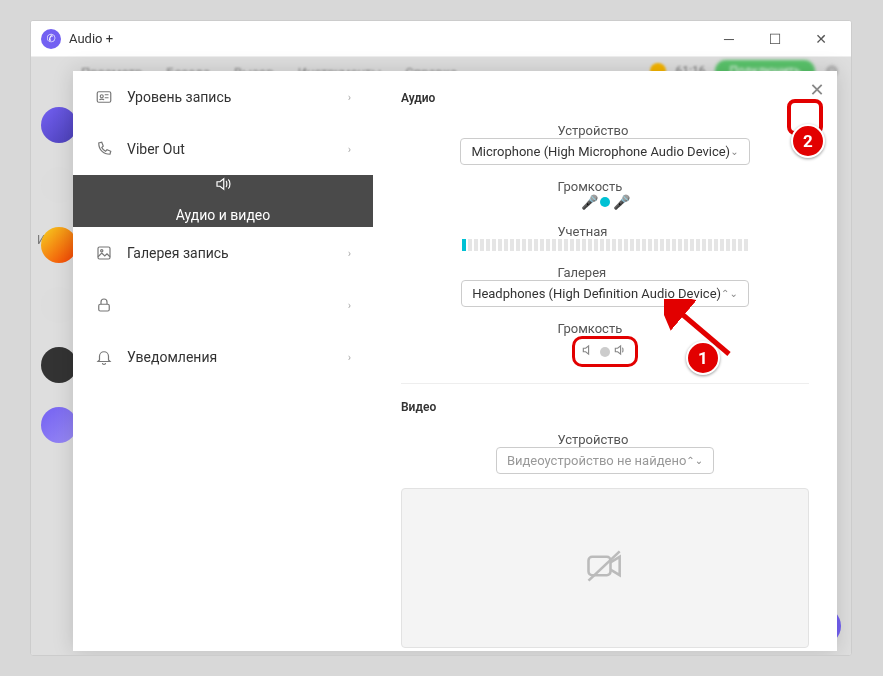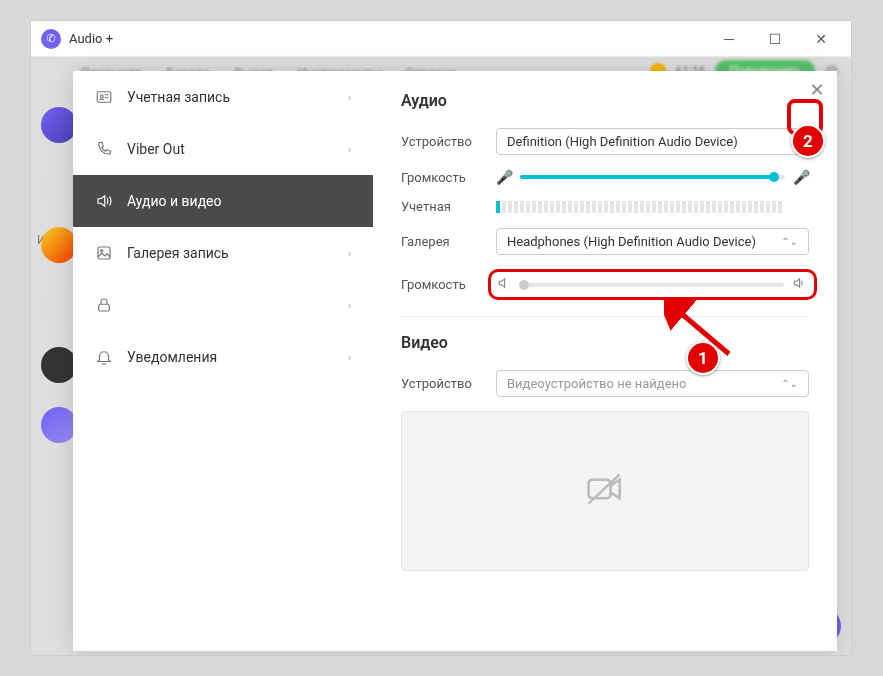--- a/index.html
+++ b/index.html
@@ -22,26 +22,26 @@
 .a1{background:linear-gradient(135deg,#7360f2,#4a3fb5);}
 .a2{background:#ddd;}
 .a3{background:linear-gradient(135deg,#f5d020,#f53803);}
 .a4{background:#333;}
 .a5{background:linear-gradient(135deg,#7360f2,#9b8df5);}
 .settings-panel{position:absolute;left:42px;top:50px;right:14px;bottom:4px;background:#fff;box-shadow:0 0 20px rgba(0,0,0,0.15);display:flex;}
 .close-x{position:absolute;right:8px;top:6px;width:24px;height:24px;display:flex;align-items:center;justify-content:center;cursor:pointer;color:#888;font-size:18px;}
 .sidebar{width:300px;border-right:none;background:#fff;}
 .side-item{display:flex;align-items:center;height:52px;padding:0 22px;gap:14px;font-size:14px;color:#333;cursor:pointer;}
 .side-item .sicon{width:18px;display:flex;align-items:center;justify-content:center;color:#777;}
-.side-item.active{background:#4a4a4a;color:#fff;}
+.side-item.active{background:#4a4a4a;color:#fff;flex-direction:column;}
 .side-item.active .sicon{color:#fff;}
 .side-item .chev{margin-left:auto;color:#aaa;font-size:11px;}
 .content{flex:1;padding:20px 28px;overflow:auto;}
-.section-header{font-size:16px;font-weight:600;color:#333;margin-bottom:18px;}
-.row{display:flex;align-items:center;margin-bottom:14px;}
+.section-header{font-size:12px;font-weight:600;color:#333;margin-bottom:18px;}
+.row{display:flex;align-items:center;margin-bottom:14px;flex-direction:column;}
 .row-label{width:95px;font-size:13px;color:#555;}
 .row-control{flex:1;}
 .dropdown{border:1px solid #ccc;border-radius:4px;padding:5px 10px;font-size:13px;color:#333;display:flex;align-items:center;justify-content:space-between;background:#fff;}
 .dropdown .dchev{color:#888;font-size:10px;line-height:1;}
 .slider-wrap{display:flex;align-items:center;gap:8px;}
 .slider-icon{color:#888;font-size:14px;width:16px;}
 .slider-track{flex:1;height:4px;background:#e5e5e5;border-radius:2px;position:relative;}
 .slider-fill{height:100%;background:#00c1d4;border-radius:2px;}
 .slider-thumb{position:absolute;top:50%;transform:translate(-50%,-50%);width:10px;height:10px;background:#00c1d4;border-radius:50%;}
 .level-bars{display:flex;gap:2px;flex:1;}
@@ -109,21 +109,21 @@
 
     <div class="sidebar">
       <div class="side-item">
         <span class="sicon">
           <svg width="18" height="18" viewBox="0 0 24 24" fill="none" stroke="currentColor" stroke-width="1.6">
               <rect x="3" y="5" width="18" height="14" rx="2"></rect>
               <circle cx="9" cy="11" r="2"></circle>
               <path d="M13 9h5M13 13h5M6 16c1-1.5 5-1.5 6 0"></path>
             </svg>
         </span>
-        <span>Учетная запись</span>
+        <span>Уровень запись</span>
         <span class="chev">›</span>
       </div>
       <div class="side-item">
         <span class="sicon">
           <svg width="18" height="18" viewBox="0 0 24 24" fill="none" stroke="currentColor" stroke-width="1.6">
               <path d="M5 4c0 9 6 15 15 15l1-4-5-2-2 2c-2-1-4-3-5-5l2-2-2-5-4 1z"></path>
             </svg>
         </span>
         <span>Viber Out</span>
         <span class="chev">›</span>
@@ -167,21 +167,21 @@
       </div>
     </div>
 
     <div class="content">
       <div class="section-header">Аудио</div>
 
       <div class="row">
         <div class="row-label">Устройство</div>
         <div class="row-control">
           <div class="dropdown">
-            <span>Definition (High Definition Audio Device)</span>
+            <span>Microphone (High Microphone Audio Device)</span>
             <span class="dchev">⌄</span>
           </div>
         </div>
       </div>
 
       <div class="row">
         <div class="row-label">Громкость</div>
         <div class="row-control slider-wrap">
           <span class="slider-icon">🎤</span>
           <div class="slider-track">

